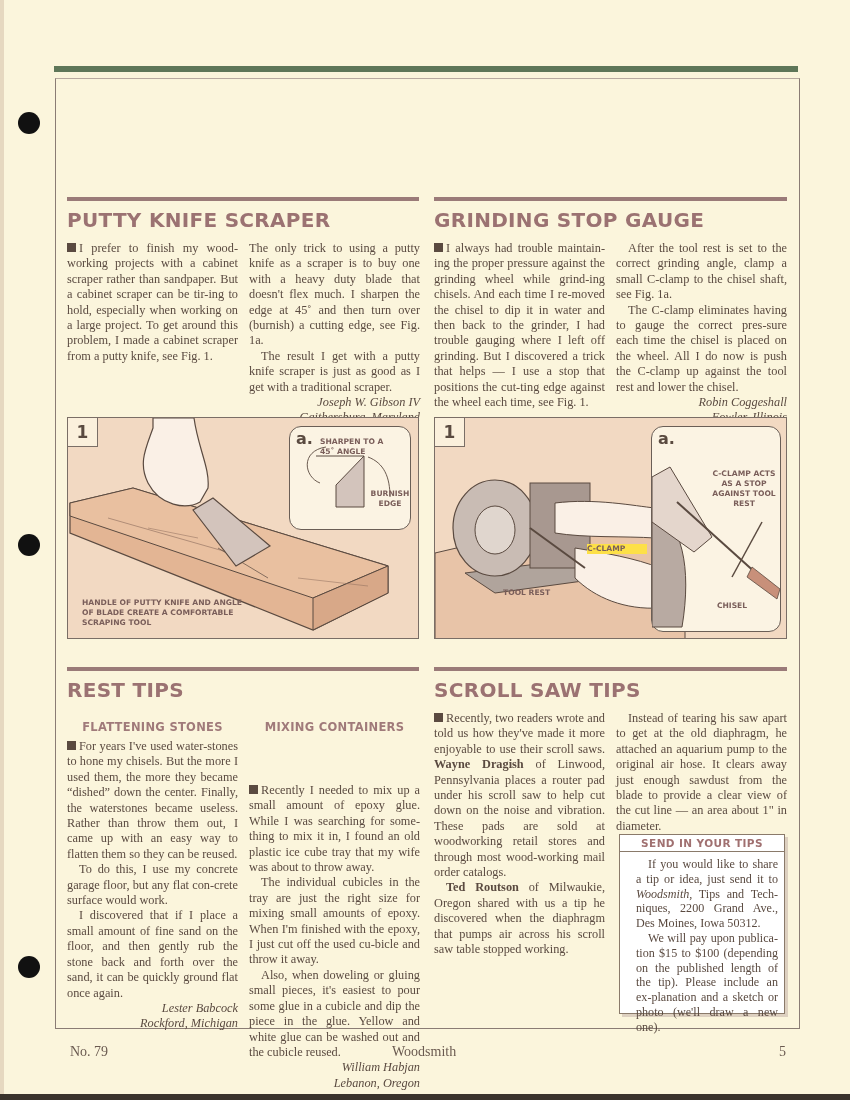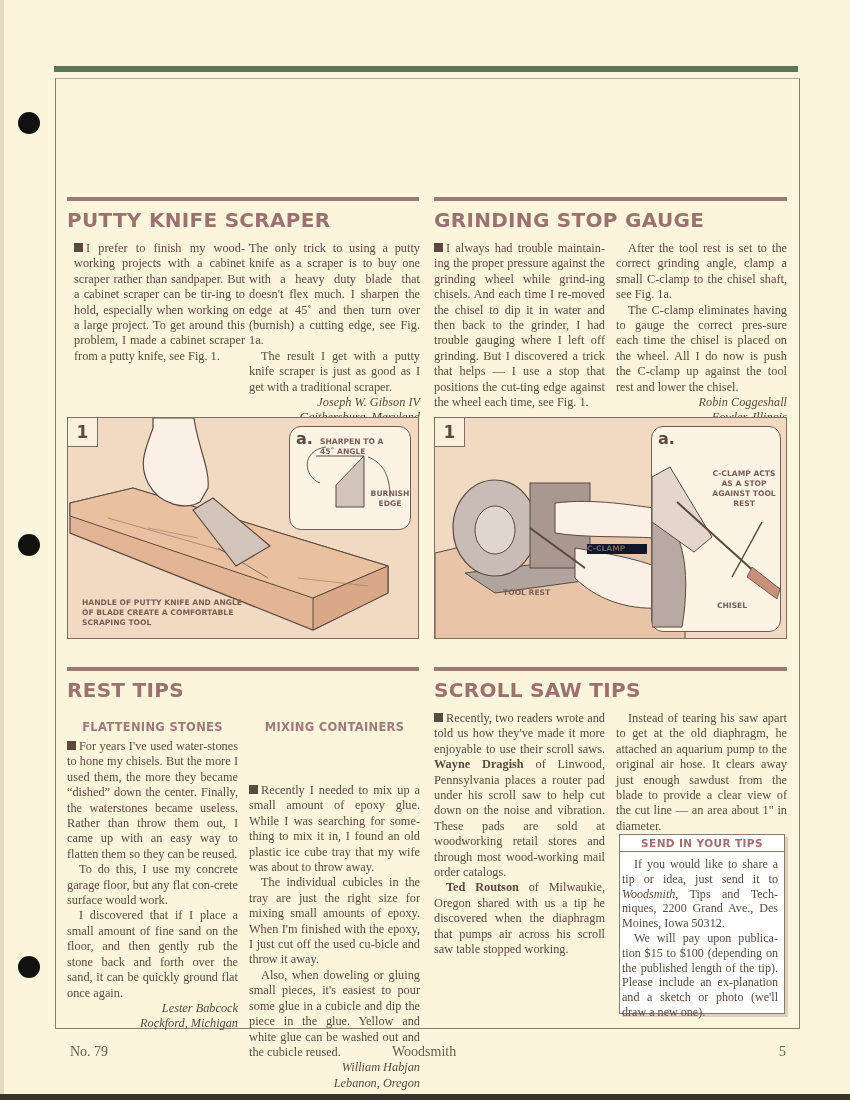--- a/index.html
+++ b/index.html
@@ -26,41 +26,41 @@
 
   .figure { position: absolute; border: 1px solid #7a6e66; background: #f2d9c2; overflow: hidden; }
   .fig-num { position: absolute; left: 0; top: 0; width: 30px; height: 29px; background: #fbf0dc; border-right: 1px solid #7a6e66; border-bottom: 1px solid #7a6e66; font-family: "DejaVu Sans", sans-serif; font-weight: bold; font-size: 17px; color: #5a4a40; text-align: center; line-height: 29px; }
   .inset { position: absolute; background: #fbf3e3; border: 1.5px solid #6a5e56; border-radius: 12px; }
   .inset-label { position: absolute; font-family: "DejaVu Sans", sans-serif; font-weight: bold; font-size: 16px; color: #5a4a40; }
   .callout { position: absolute; font-family: "DejaVu Sans", sans-serif; font-weight: bold; font-size: 7.6px; line-height: 10px; color: #7a5e5a; text-align: center; }
   .callout.left { text-align: left; }
 
   .tips-box { position: absolute; left: 619px; top: 834px; width: 166px; height: 180px; background: #ffffff; border: 1px solid #8a7a6a; box-shadow: 3px 3px 0 #ddd0c0; }
   .tips-head { height: 17px; border-bottom: 1px solid #8a7a6a; font-family: "DejaVu Sans", sans-serif; font-weight: 900; font-size: 10.5px; color: #a07070; text-align: center; line-height: 17px; letter-spacing: 0.4px; }
-  .tips-body { padding: 5px 6px 0 2px; font-size: 12.1px; line-height: 14.8px; text-align: justify; }
+  .tips-body { padding: 5px 6px 0 16px; font-size: 12.1px; line-height: 14.8px; text-align: justify; }
   .tips-body p { text-indent: 12px; }
 
   .footer { position: absolute; top: 1044px; font-size: 14px; color: #6a5a50; }
 </style>
 </head>
 <body>
 
 <div class="left-edge"></div>
 <div class="binder-hole" style="top:112px"></div>
 <div class="binder-hole" style="top:534px"></div>
 <div class="binder-hole" style="top:956px"></div>
 
 <div class="top-bar"></div>
 <div class="frame"></div>
 
 <section>
   <div class="section-rule" style="left:67px; top:197px; width:352px;"></div>
   <h2 class="section-title" style="left:67px; top:208px;">PUTTY KNIFE SCRAPER</h2>
 
-  <div class="col" style="left:67px; top:241px; width:171px;margin-left:7px;">
+  <div class="col" style="left:67px; top:241px; width:171px;">
     <p class="first"><span class="bullet"></span><span>I prefer to finish my wood-working projects with a cabinet scraper rather than sandpaper. But a cabinet scraper can be tir-ing to hold, especially when working on a large project. To get around this problem, I made a cabinet scraper from a putty knife, see Fig. 1.</span></p>
   </div>
   <div class="col" style="left:249px; top:241px; width:171px;">
     <p class="first">The only trick to using a putty knife as a scraper is to buy one with a heavy duty blade that doesn't flex much. I sharpen the edge at 45˚ and then turn over (burnish) a cutting edge, see Fig. 1a.</p>
     <p>The result I get with a putty knife scraper is just as good as I get with a traditional scraper.</p>
     <p class="sig">Joseph W. Gibson IV</p>
     <p class="sig">Gaithersburg, Maryland</p>
   </div>
 
   <div class="figure" style="left:67px; top:417px; width:352px; height:222px;">
@@ -125,21 +125,21 @@
       <svg width="130" height="206" style="position:absolute;left:0;top:0">
         <path d="M0,80 C30,95 40,140 30,200 L0,200 Z" fill="#b8aaa2" stroke="#5a4a40" stroke-width="1"></path>
         <polygon points="0,50 18,40 60,110 42,125 0,95" fill="#e4d6cc" stroke="#5a4a40" stroke-width="1"></polygon>
         <line x1="25" y1="75" x2="125" y2="165" stroke="#5a4a40" stroke-width="2"></line>
         <polygon points="95,150 125,172 128,162 100,140" fill="#c8907a" stroke="#5a4a40" stroke-width="0.8"></polygon>
         <line x1="80" y1="150" x2="110" y2="95" stroke="#5a4a40" stroke-width="1.5"></line>
       </svg>
       <div class="callout" style="left:56px; top:42px; width:72px;">C-CLAMP ACTS AS A STOP AGAINST TOOL REST</div>
       <div class="callout" style="left:60px; top:174px; width:40px;">CHISEL</div>
     </div>
-    <div class="callout left" style="left:152px; top:126px; width:60px; background:#0f172a;">C-CLAMP</div>
+    <div class="callout left" style="left:152px; top:126px; width:60px; background:#fde047;">C-CLAMP</div>
     <div class="callout left" style="left:68px; top:170px; width:60px;">TOOL REST</div>
   </div>
 </section>
 
 <section>
   <div class="section-rule" style="left:67px; top:667px; width:352px;"></div>
   <h2 class="section-title" style="left:67px; top:678px;">REST TIPS</h2>
 
   <h3 class="sub-title" style="left:67px; top:720px; width:171px;">FLATTENING STONES</h3>
   <div class="col" style="left:67px; top:739px; width:171px;">

